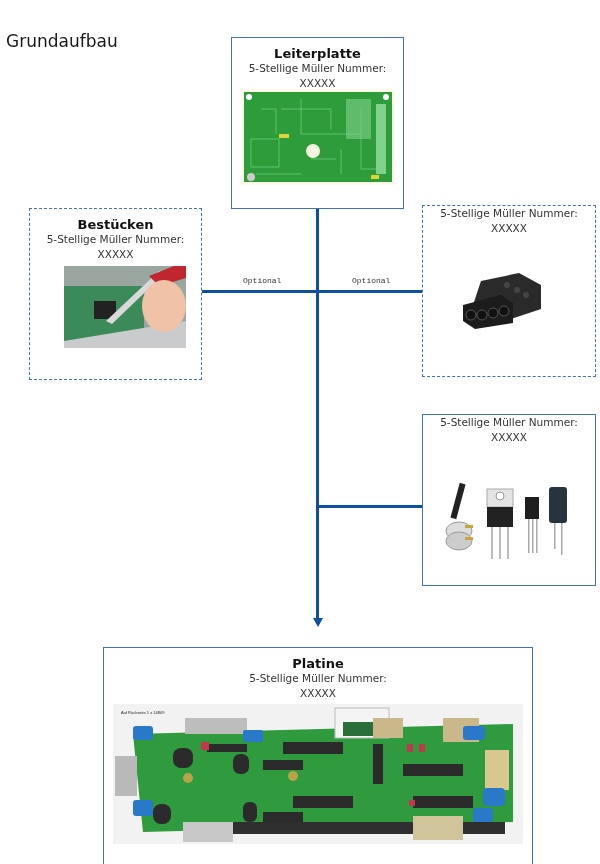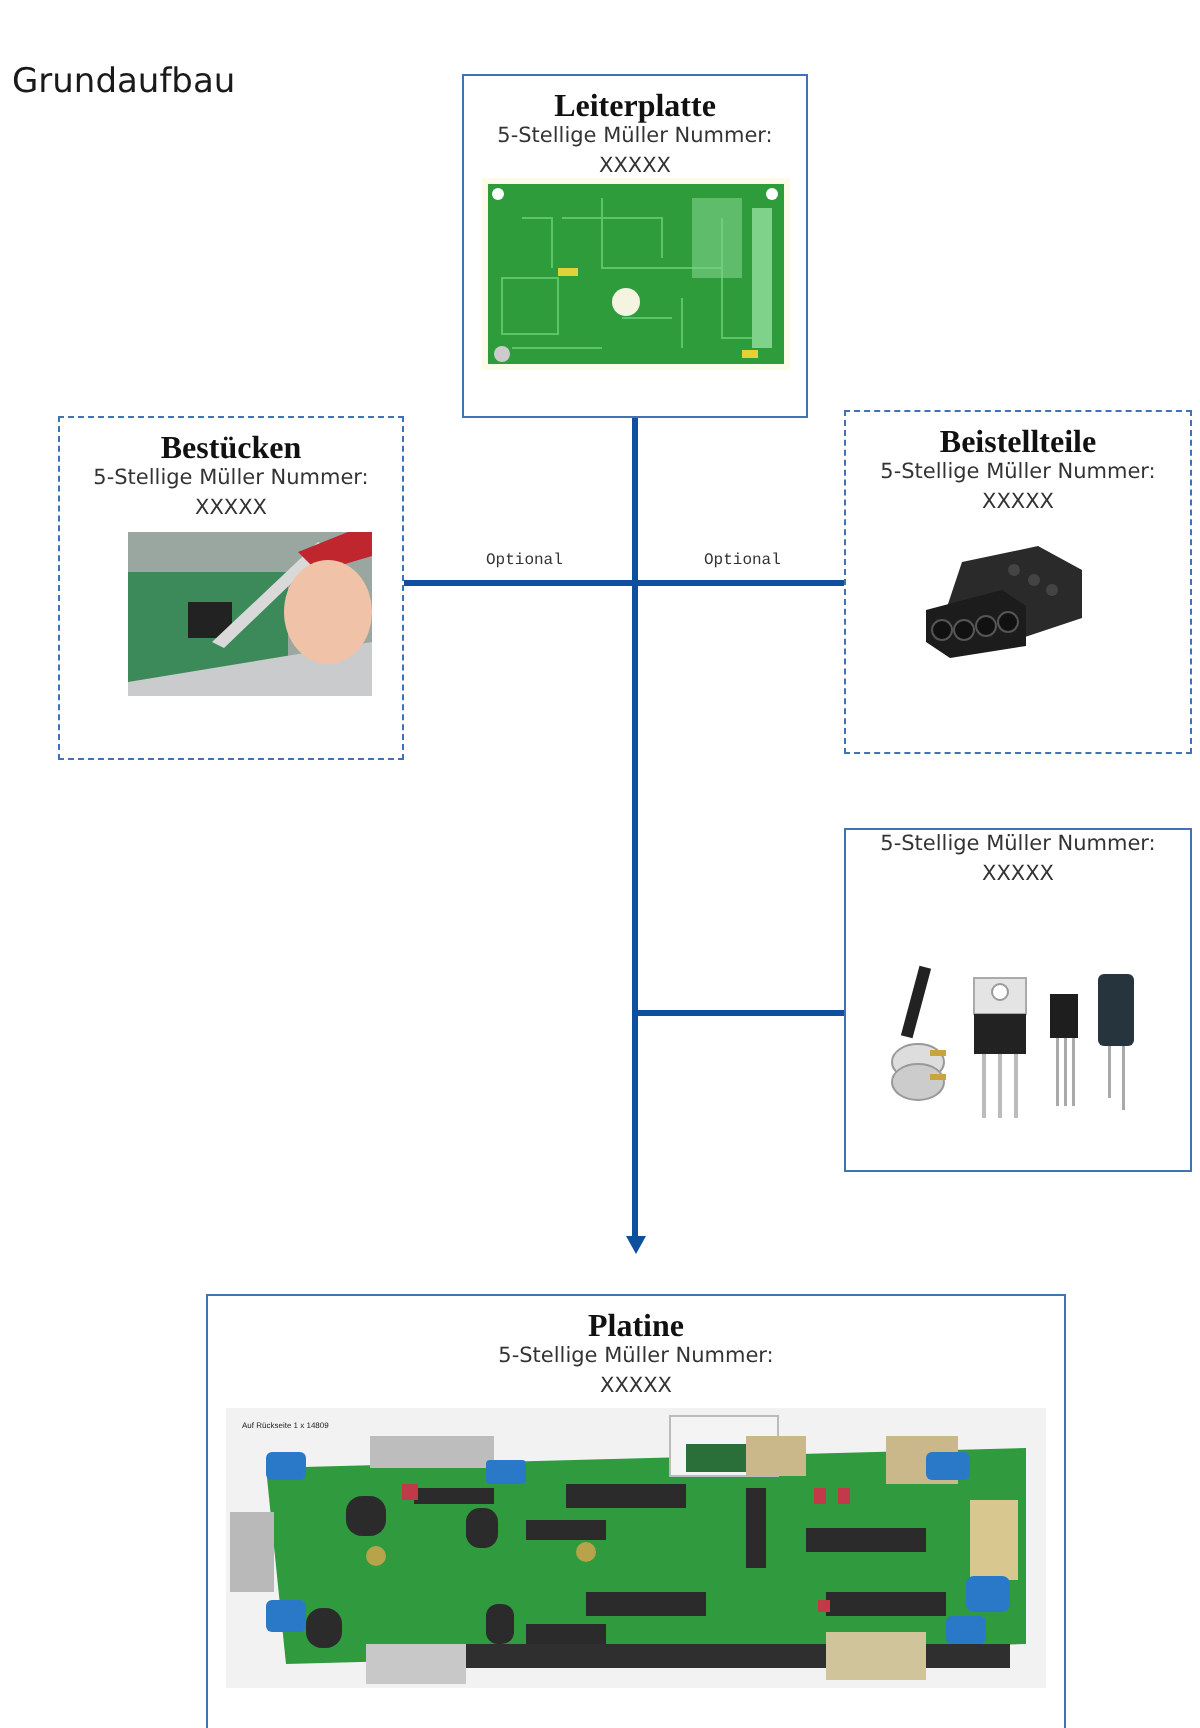--- a/index.html
+++ b/index.html
@@ -2,21 +2,21 @@
 <html><head>
 <meta charset="utf-8">
 <style>
   html, body { margin: 0; padding: 0; background: #ffffff; }
   body { width: 600px; height: 864px; position: relative; overflow: hidden;
          font-family: "DejaVu Sans", sans-serif; color: #222; }
   .title { position: absolute; left: 6px; top: 3px; font-size: 17px; color: #1a1a1a; margin-top: 28px; }
   .box { position: absolute; box-sizing: border-box; background: #fff; text-align: center; }
   .solid { border: 1.5px solid #3f73b5; }
   .dashed { border: 1.5px dashed #3f73b5; }
-  .box .name { font-weight: bold; font-size: 16px; margin-top: 8px; line-height: 15px; color: #111; font-family: Liberation Serif, serif; }
+  .box .name { font-weight: bold; font-size: 13px; margin-top: 8px; line-height: 15px; color: #111; }
   .box .sub { font-size: 10.5px; line-height: 15px; color: #333; text-align: center; }
   .line { position: absolute; background: #0e4fa0; }
   .label { position: absolute; font-size: 8px; color: #333; font-family: Liberation Mono, monospace; }
   .pic { position: absolute; }
   .arrow { position: absolute; width: 0; height: 0;
            border-left: 5px solid transparent; border-right: 5px solid transparent;
            border-top: 9px solid #0e4fa0; }
 </style>
 </head>
 <body>
@@ -65,21 +65,20 @@
     <rect x="0" y="20" width="80" height="55" fill="#3c8a5a"></rect>
     <rect x="30" y="35" width="22" height="18" fill="#222"></rect>
     <path d="M0 75 L122 55 L122 82 L0 82 Z" fill="#c9cbcc"></path>
     <path d="M42 55 L95 5 L100 8 L48 58 Z" fill="#d9d9d9"></path>
     <path d="M85 10 L110 0 L122 0 L122 12 L95 20 Z" fill="#c0262e"></path>
     <ellipse cx="100" cy="40" rx="22" ry="26" fill="#f0c3a8"></ellipse>
   </svg>
 </div>
 
 <div class="box dashed" style="left:422px; top:205px; width:174px; height:172px;">
-  <div class="name">Beistellteile</div>
   <div class="sub">5-Stellige Müller Nummer:</div>
   <div class="sub">XXXXX</div>
   <svg class="pic" style="left:38px; top:67px;" width="86" height="56" viewBox="0 0 86 56">
     <path d="M20 8 L58 0 L80 12 L80 36 L44 48 L10 38 Z" fill="#2a2a2a"></path>
     <path d="M2 32 L40 22 L52 30 L52 50 L14 56 L2 48 Z" fill="#1c1c1c"></path>
     <g fill="#111" stroke="#555" stroke-width="1">
       <circle cx="10" cy="42" r="5"></circle>
         <circle cx="21" cy="42" r="5"></circle>
       <circle cx="32" cy="40" r="5"></circle>
         <circle cx="43" cy="38" r="5"></circle>

